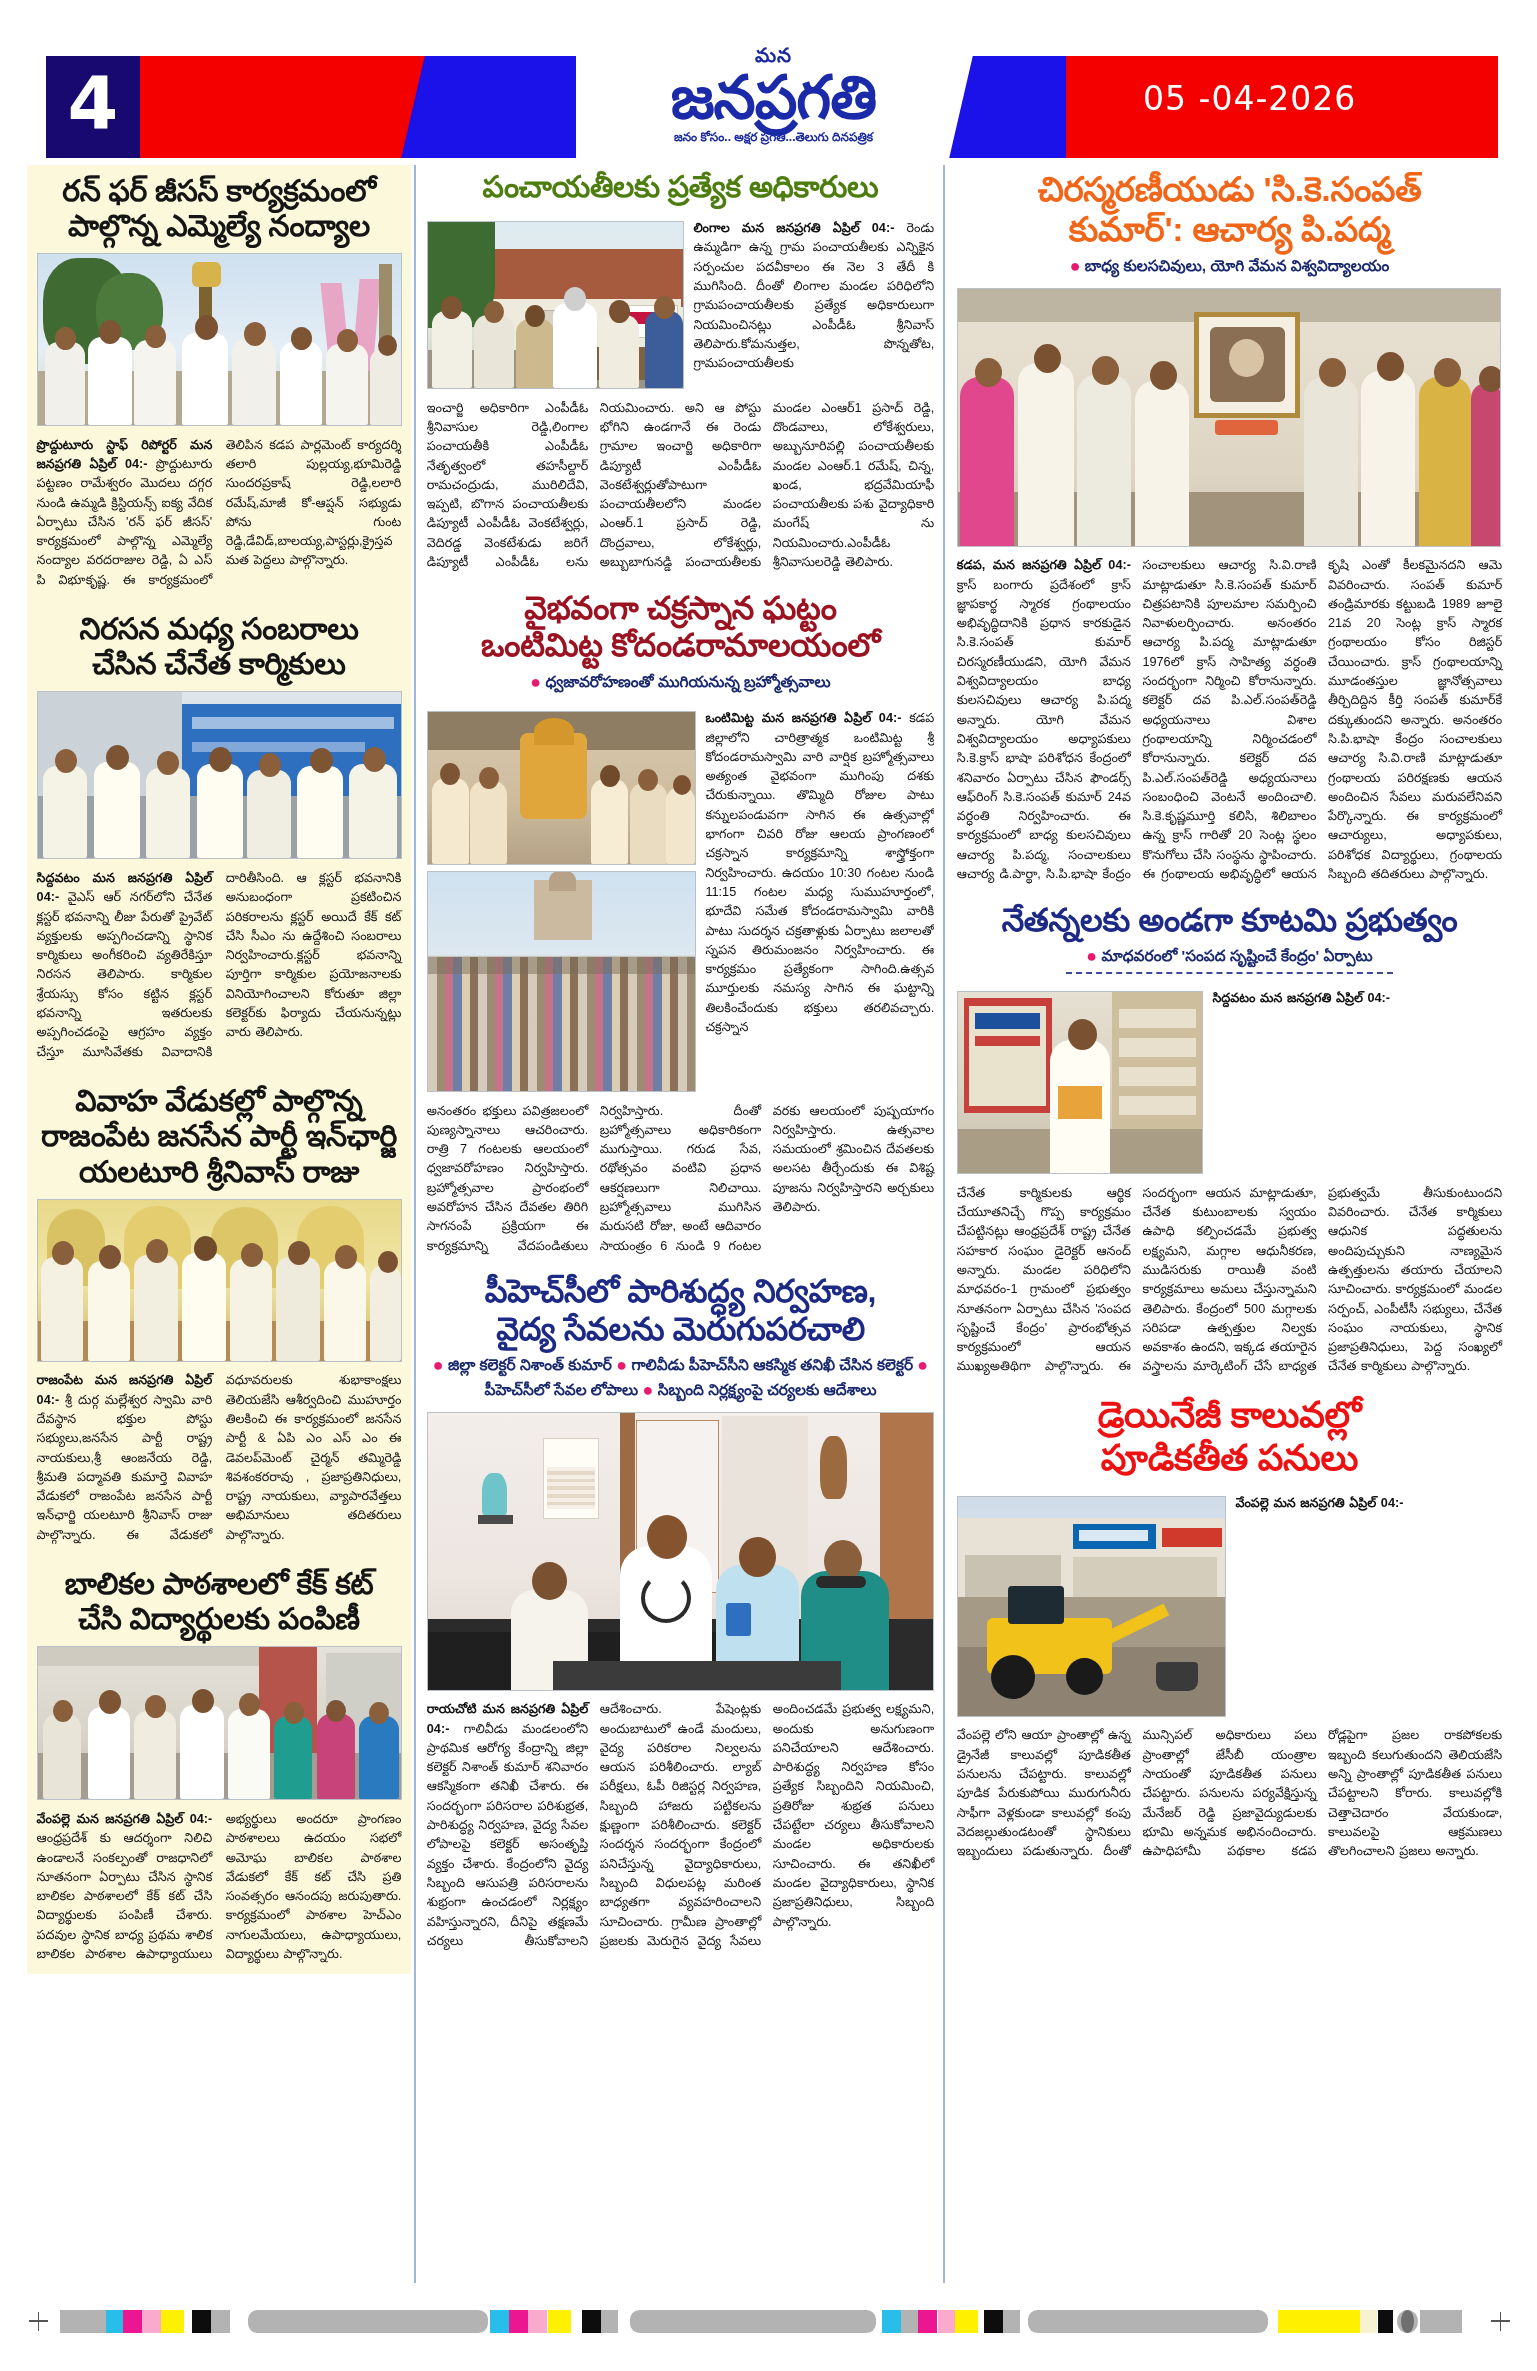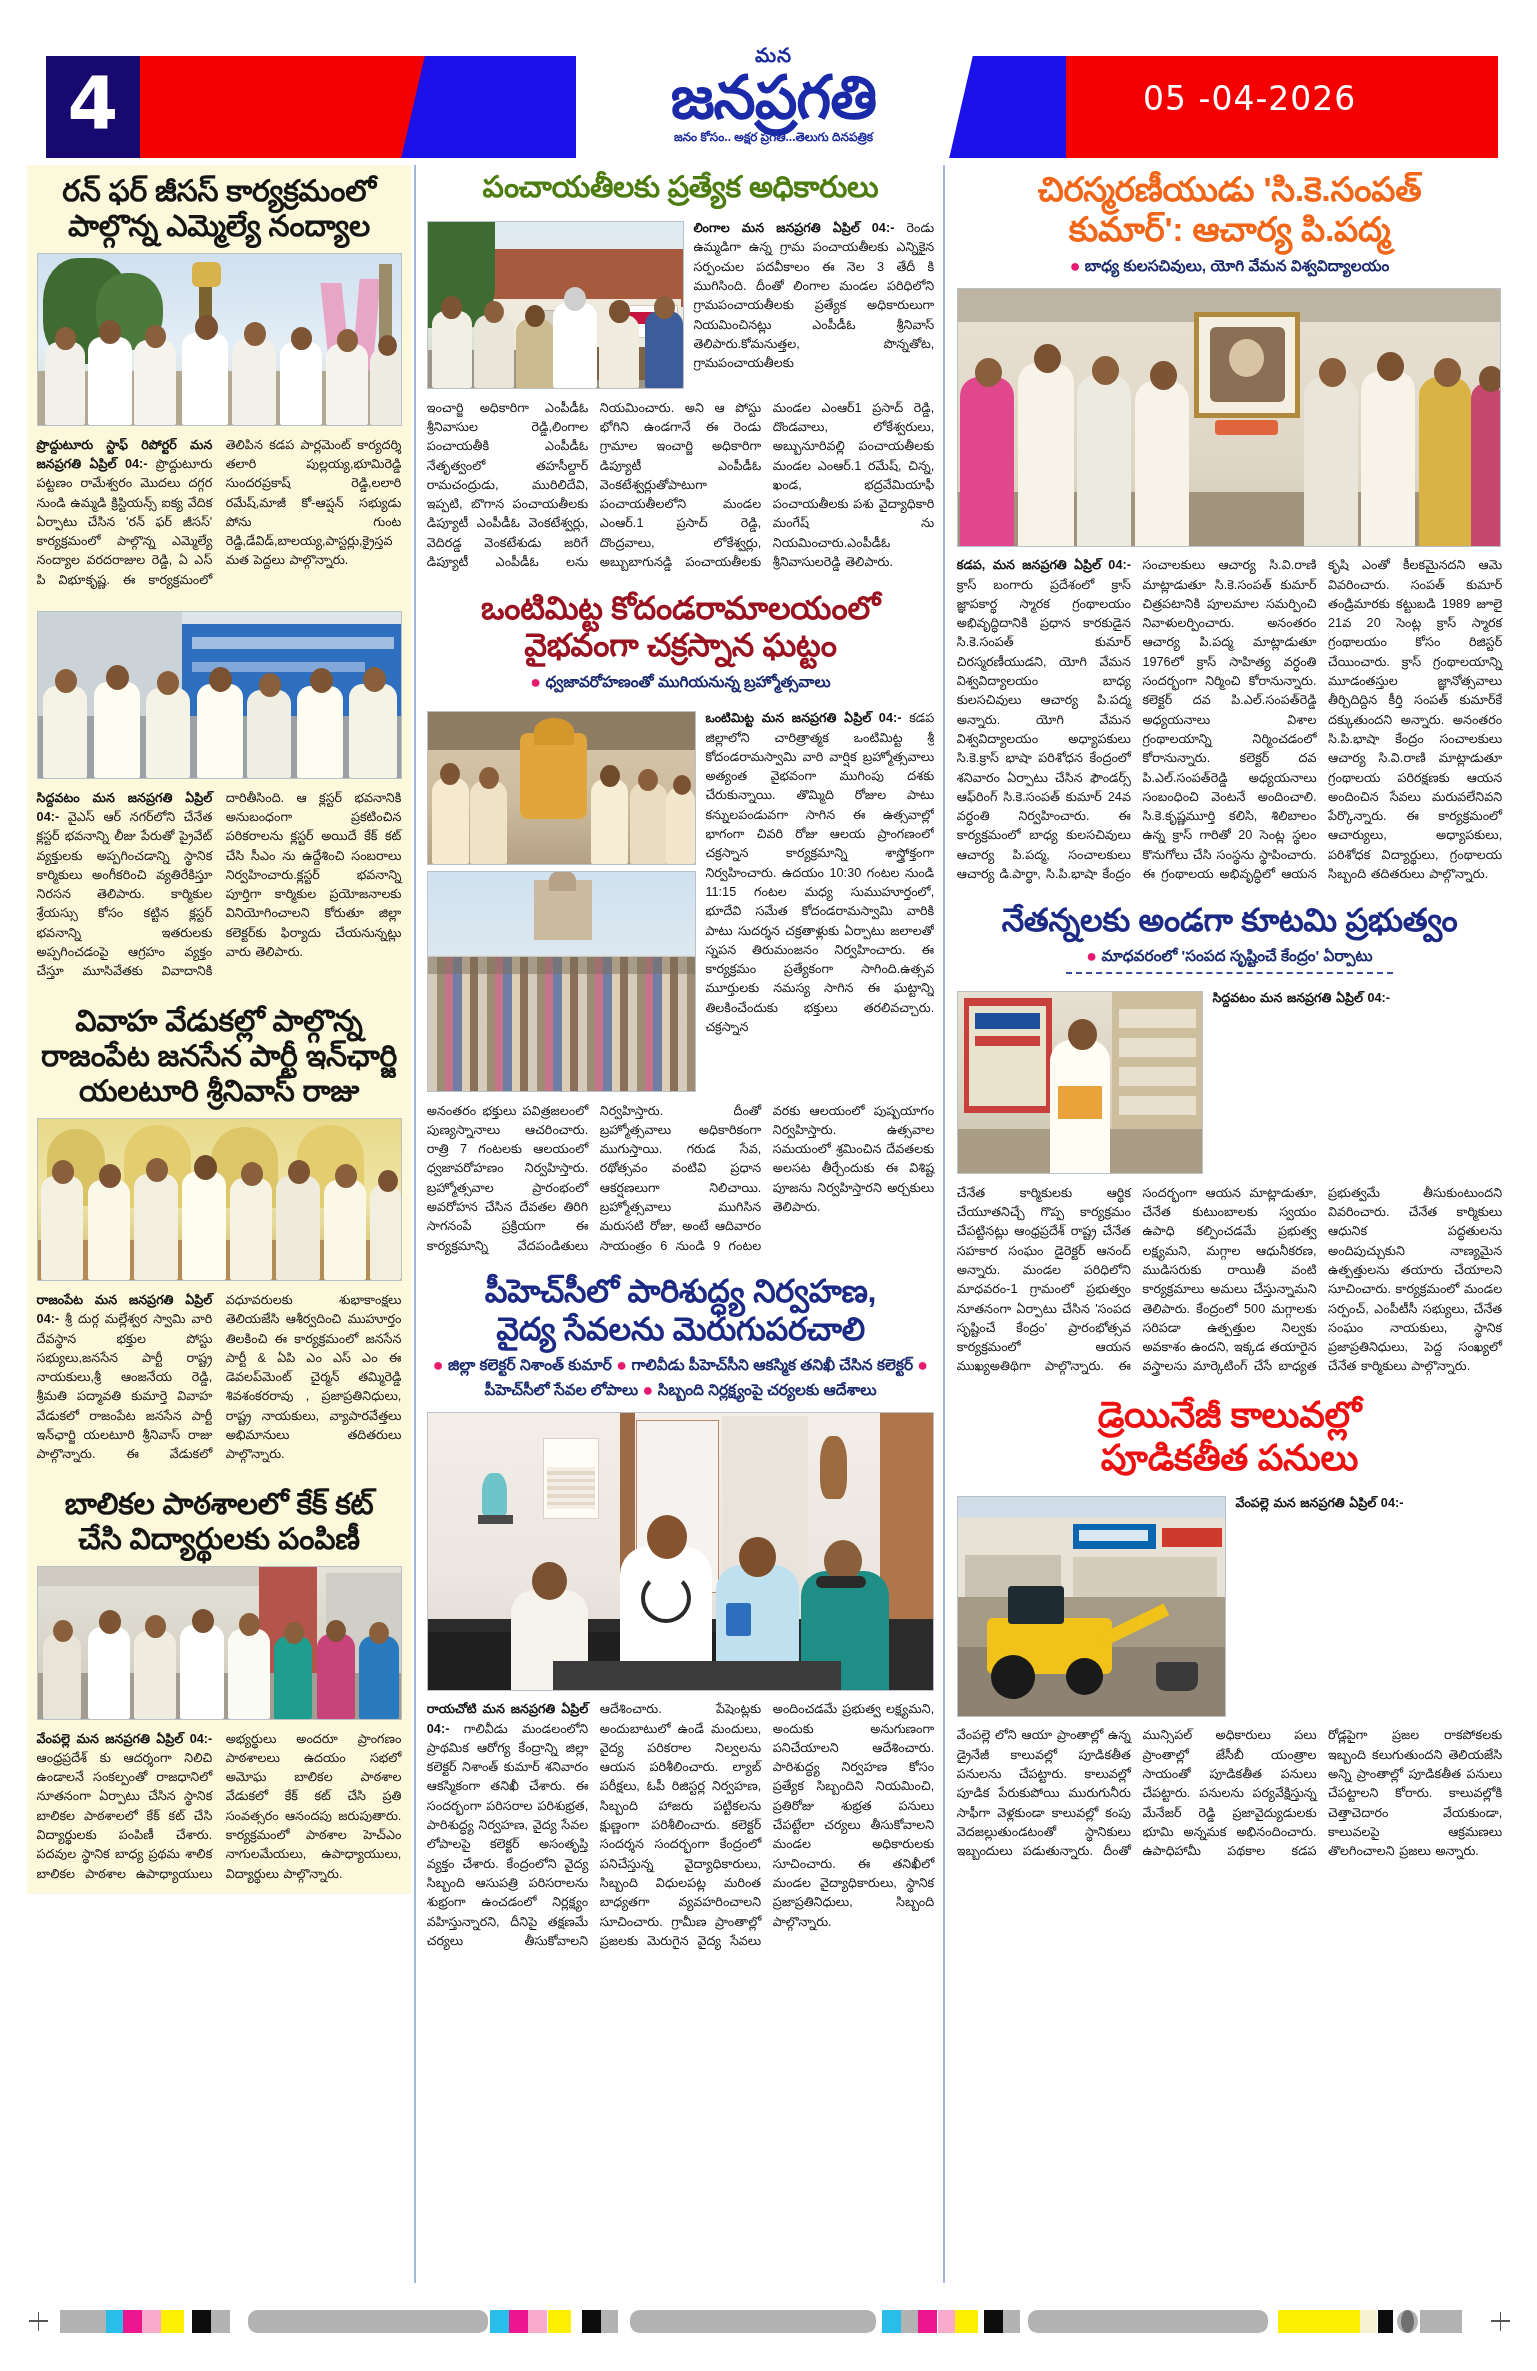--- a/index.html
+++ b/index.html
@@ -169,20 +169,24 @@
           <div class="ppl" style="left:332px;width:33px;height:77px;background:#efece4;"></div>
           <div class="head" style="left:340px;bottom:69px;width:19px;height:21px;background:#7a5232;"></div>
         </div>
         <div class="body-txt two-col mt10">
           <b>ప్రొద్దుటూరు స్టాఫ్ రిపోర్టర్ మన జనప్రగతి ఏప్రిల్ 04:-</b>
           <span>ప్రొద్దుటూరు పట్టణం రామేశ్వరం మొదలు దగ్గర నుండి ఉమ్మడి క్రిస్టియన్స్ ఐక్య వేదిక ఏర్పాటు చేసిన 'రన్ ఫర్ జీసస్' కార్యక్రమంలో పాల్గొన్న ఎమ్మెల్యే నంద్యాల వరదరాజుల రెడ్డి, ఏ ఎస్ పి విభూకృష్ణ. ఈ కార్యక్రమంలో తెలిపిన కడప పార్లమెంట్ కార్యదర్శి తలారి పుల్లయ్య,భూమిరెడ్డి సుందరప్రకాష్ రెడ్డి,లలారి రమేష్,మాజీ కో-ఆప్షన్ సభ్యుడు పోను గుంట రెడ్డి,డేవిడ్,బాలయ్య,పాస్టర్లు,క్రైస్తవ మత పెద్దలు పాల్గొన్నారు.</span>
         </div>
       </div>
 
       <div class="mt22">
+        <div class="hl hl-blk">
+          <div>నిరసన మధ్య సంబరాలు</div>
+          <div>చేసిన చేనేత కార్మికులు</div>
+        </div>
         <div class="photo mt10" style="width:365px;height:168px;">
           <div class="sky" style="background:linear-gradient(#dfe6ea 0%,#cfd8df 60%,#b9c2ca 100%);"></div>
           <div style="position:absolute;left:0;top:0;width:144px;height:106px;background:#cbd2d8;"></div>
           <div style="position:absolute;left:144px;top:11.5px;width:221px;height:94px;background:#2e6fbf;"></div>
           <div style="position:absolute;left:154px;top:25px;width:202px;height:11.5px;background:#ffffff;opacity:.55;"></div>
           <div style="position:absolute;left:154px;top:50px;width:173px;height:9.6px;background:#ffffff;opacity:.4;"></div>
           <div class="ground" style="height:62px;background:#9aa2a8;"></div>
           <div class="ppl" style="left:5.8px;width:44px;height:92px;background:#f5f2e6;"></div>
           <div class="head" style="left:17.3px;bottom:85px;width:22px;height:24px;background:#8a5f3c;"></div>
           <div class="ppl" style="left:56px;width:46px;height:96px;background:#fffdf2;"></div>
@@ -306,22 +310,22 @@
           <div class="body-txt">
             <b>లింగాల మన జనప్రగతి ఏప్రిల్ 04:-</b>
             <span>రెండు ఉమ్మడిగా ఉన్న గ్రామ పంచాయతీలకు ఎన్నికైన సర్పంచుల పదవీకాలం ఈ నెల 3 తేదీ కి ముగిసింది. దీంతో లింగాల మండల పరిధిలోని గ్రామపంచాయతీలకు ప్రత్యేక అధికారులుగా నియమించినట్లు ఎంపీడీఓ శ్రీనివాస్ తెలిపారు.కోమనుత్తల, పొన్నతోట, గ్రామపంచాయతీలకు</span>
           </div>
         </div>
         <div class="body-txt three-col mt6">ఇంచార్జి అధికారిగా ఎంపీడీఓ శ్రీనివాసుల రెడ్డి,లింగాల పంచాయతీకి ఎంపీడీఓ నేతృత్వంలో తహసీల్దార్ రామచంద్రుడు, మురిలిదేవి, ఇప్పటి, బొగాన పంచాయతీలకు డిప్యూటీ ఎంపీడీఓ వెంకటేశ్వర్లు, వెదిరడ్డ వెంకటేశుడు జరిగే డిప్యూటీ ఎంపీడీఓ లను నియమించారు. అని ఆ పోస్టు భోగిని ఉండగానే ఈ రెండు గ్రామాల ఇంచార్జి అధికారిగా డిప్యూటీ ఎంపీడీఓ వెంకటేశ్వర్లుతోపాటుగా పంచాయతీలలోని మండల ఎంఆర్.1 ప్రసాద్ రెడ్డి, దొంద్రవాలు, లోకేశ్వర్లు, అబ్బుబాగునడ్డి పంచాయతీలకు మండల ఎంఆర్1 ప్రసాద్ రెడ్డి, దొండవాలు, లోకేశ్వరులు, అబ్బునూరివల్లి పంచాయతీలకు మండల ఎంఆర్.1 రమేష్, చిన్న, ఖండ, భద్రవేమియాఫీ పంచాయతీలకు పశు వైద్యాధికారి మంగేష్ ను నియమించారు.ఎంపీడీఓ శ్రీనివాసులరెడ్డి తెలిపారు.</div>
       </div>
 
       <div class="mt18">
         <div class="hl hl-dred">
+          <div>వైభవంగా చక్రస్నాన ఘట్టం</div>
           <div>ఒంటిమిట్ట కోదండరామాలయంలో</div>
-          <div>వైభవంగా చక్రస్నాన ఘట్టం</div>
         </div>
         <div class="subhl">
           <span class="bul">●</span>
           <span>ధ్వజావరోహణంతో ముగియనున్న బ్రహ్మోత్సవాలు</span>
         </div>
 
         <div class="wrapbox mt10">
           <div class="float-l" style="width:269px;">
 
             <div class="photo" style="width:269px;height:154px;">

